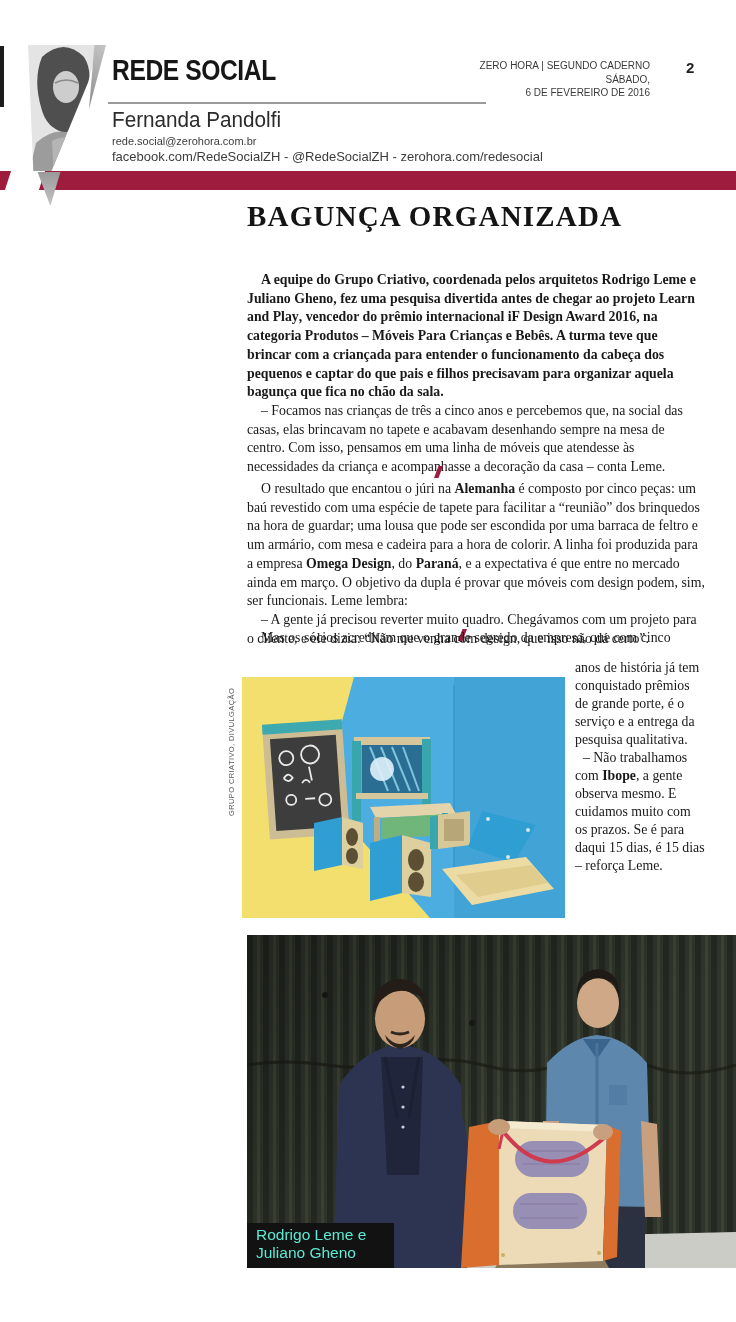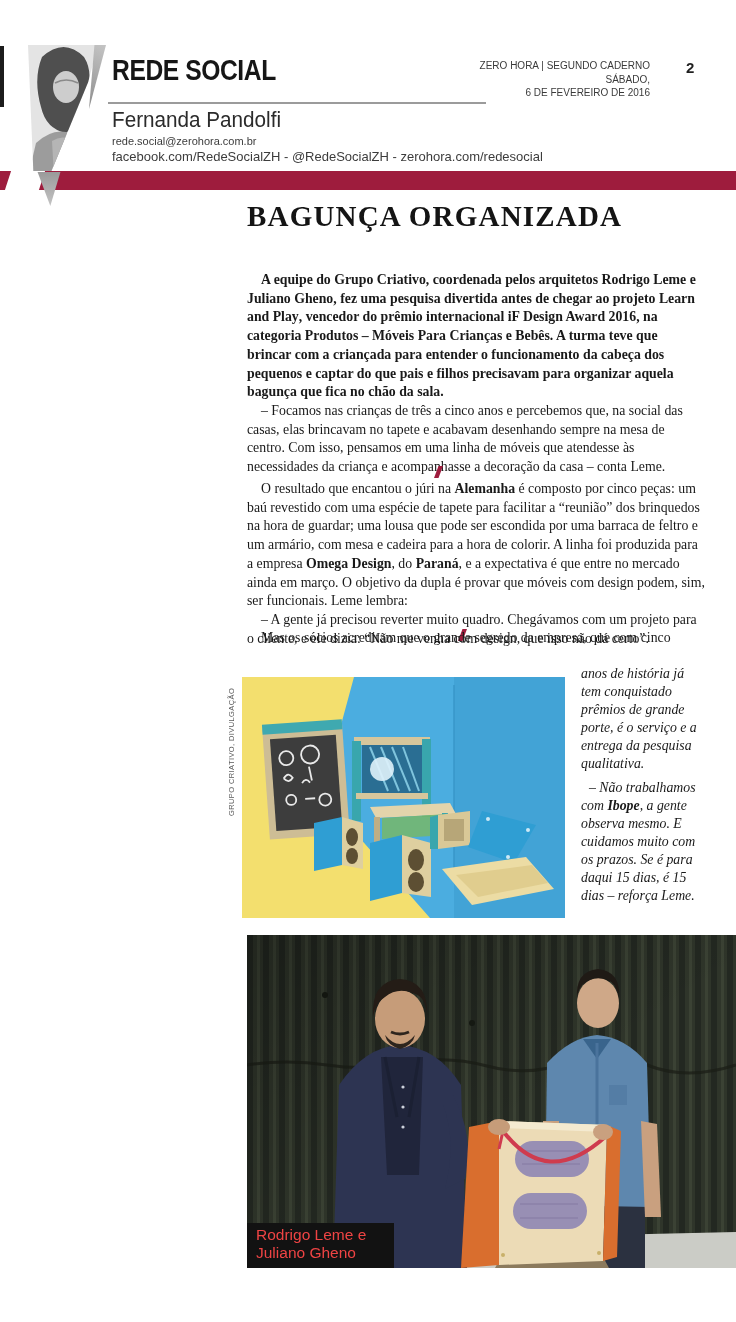--- a/index.html
+++ b/index.html
@@ -38,30 +38,30 @@
   
   .headline{position:absolute;left:247px;top:200px;margin:0;font-weight:700;font-size:29px;
             letter-spacing:1.2px;color:#141414;font-family:"Liberation Serif",serif;}
   .para{position:absolute;left:247px;width:458px;margin:0;font-size:13.8px;line-height:18.7px;
             color:#191919;text-indent:14px;}
   #p1{top:271px;font-weight:bold;} #p2{top:402px;} #p3{top:480px;} #p4{top:611px;} #p5a{top:629px;}
   .marker{position:absolute;width:9px;height:12px;background:#9e1c3d;
             clip-path:polygon(50% 0,100% 0,50% 100%,0 100%);}
   #m1{left:434px;top:466px;} #m2{left:458px;top:629px;}
   .col2{position:absolute;left:575px;top:659px;width:131px;}
-  .col2 p{margin:6px;font-size:13.8px;line-height:18px;color:#191919;text-indent:0;font-style:italic;}
+  .col2 p{margin:0;font-size:13.8px;line-height:18px;color:#191919;text-indent:0;}
   .col2 p.dash{text-indent:8px;}
 
   .credit-vert{position:absolute;left:227px;top:674px;height:142px;
             writing-mode:vertical-rl;transform:rotate(180deg);
             font-family:"Liberation Sans",sans-serif;font-size:7.5px;letter-spacing:.4px;color:#5a5a5a;}
   .photo1{position:absolute;left:242px;top:677px;width:323px;height:241px;}
   .photo1 svg,.photo2 svg{width:100%;height:100%;display:block;}
   .photo2{position:absolute;left:247px;top:935px;width:489px;height:333px;}
-  .caption{position:absolute;left:0;bottom:0;background:#121212;color:#ef4444;
+  .caption{position:absolute;left:0;bottom:0;background:#121212;color:#5eead4;
             font-family:"Liberation Sans",sans-serif;font-size:15.5px;line-height:18px;
             padding:3px 28px 6px 9px;}
 </style>
 </head>
 <body>
 
 <div class="page">
 
   <div class="left-rule"></div>
 

